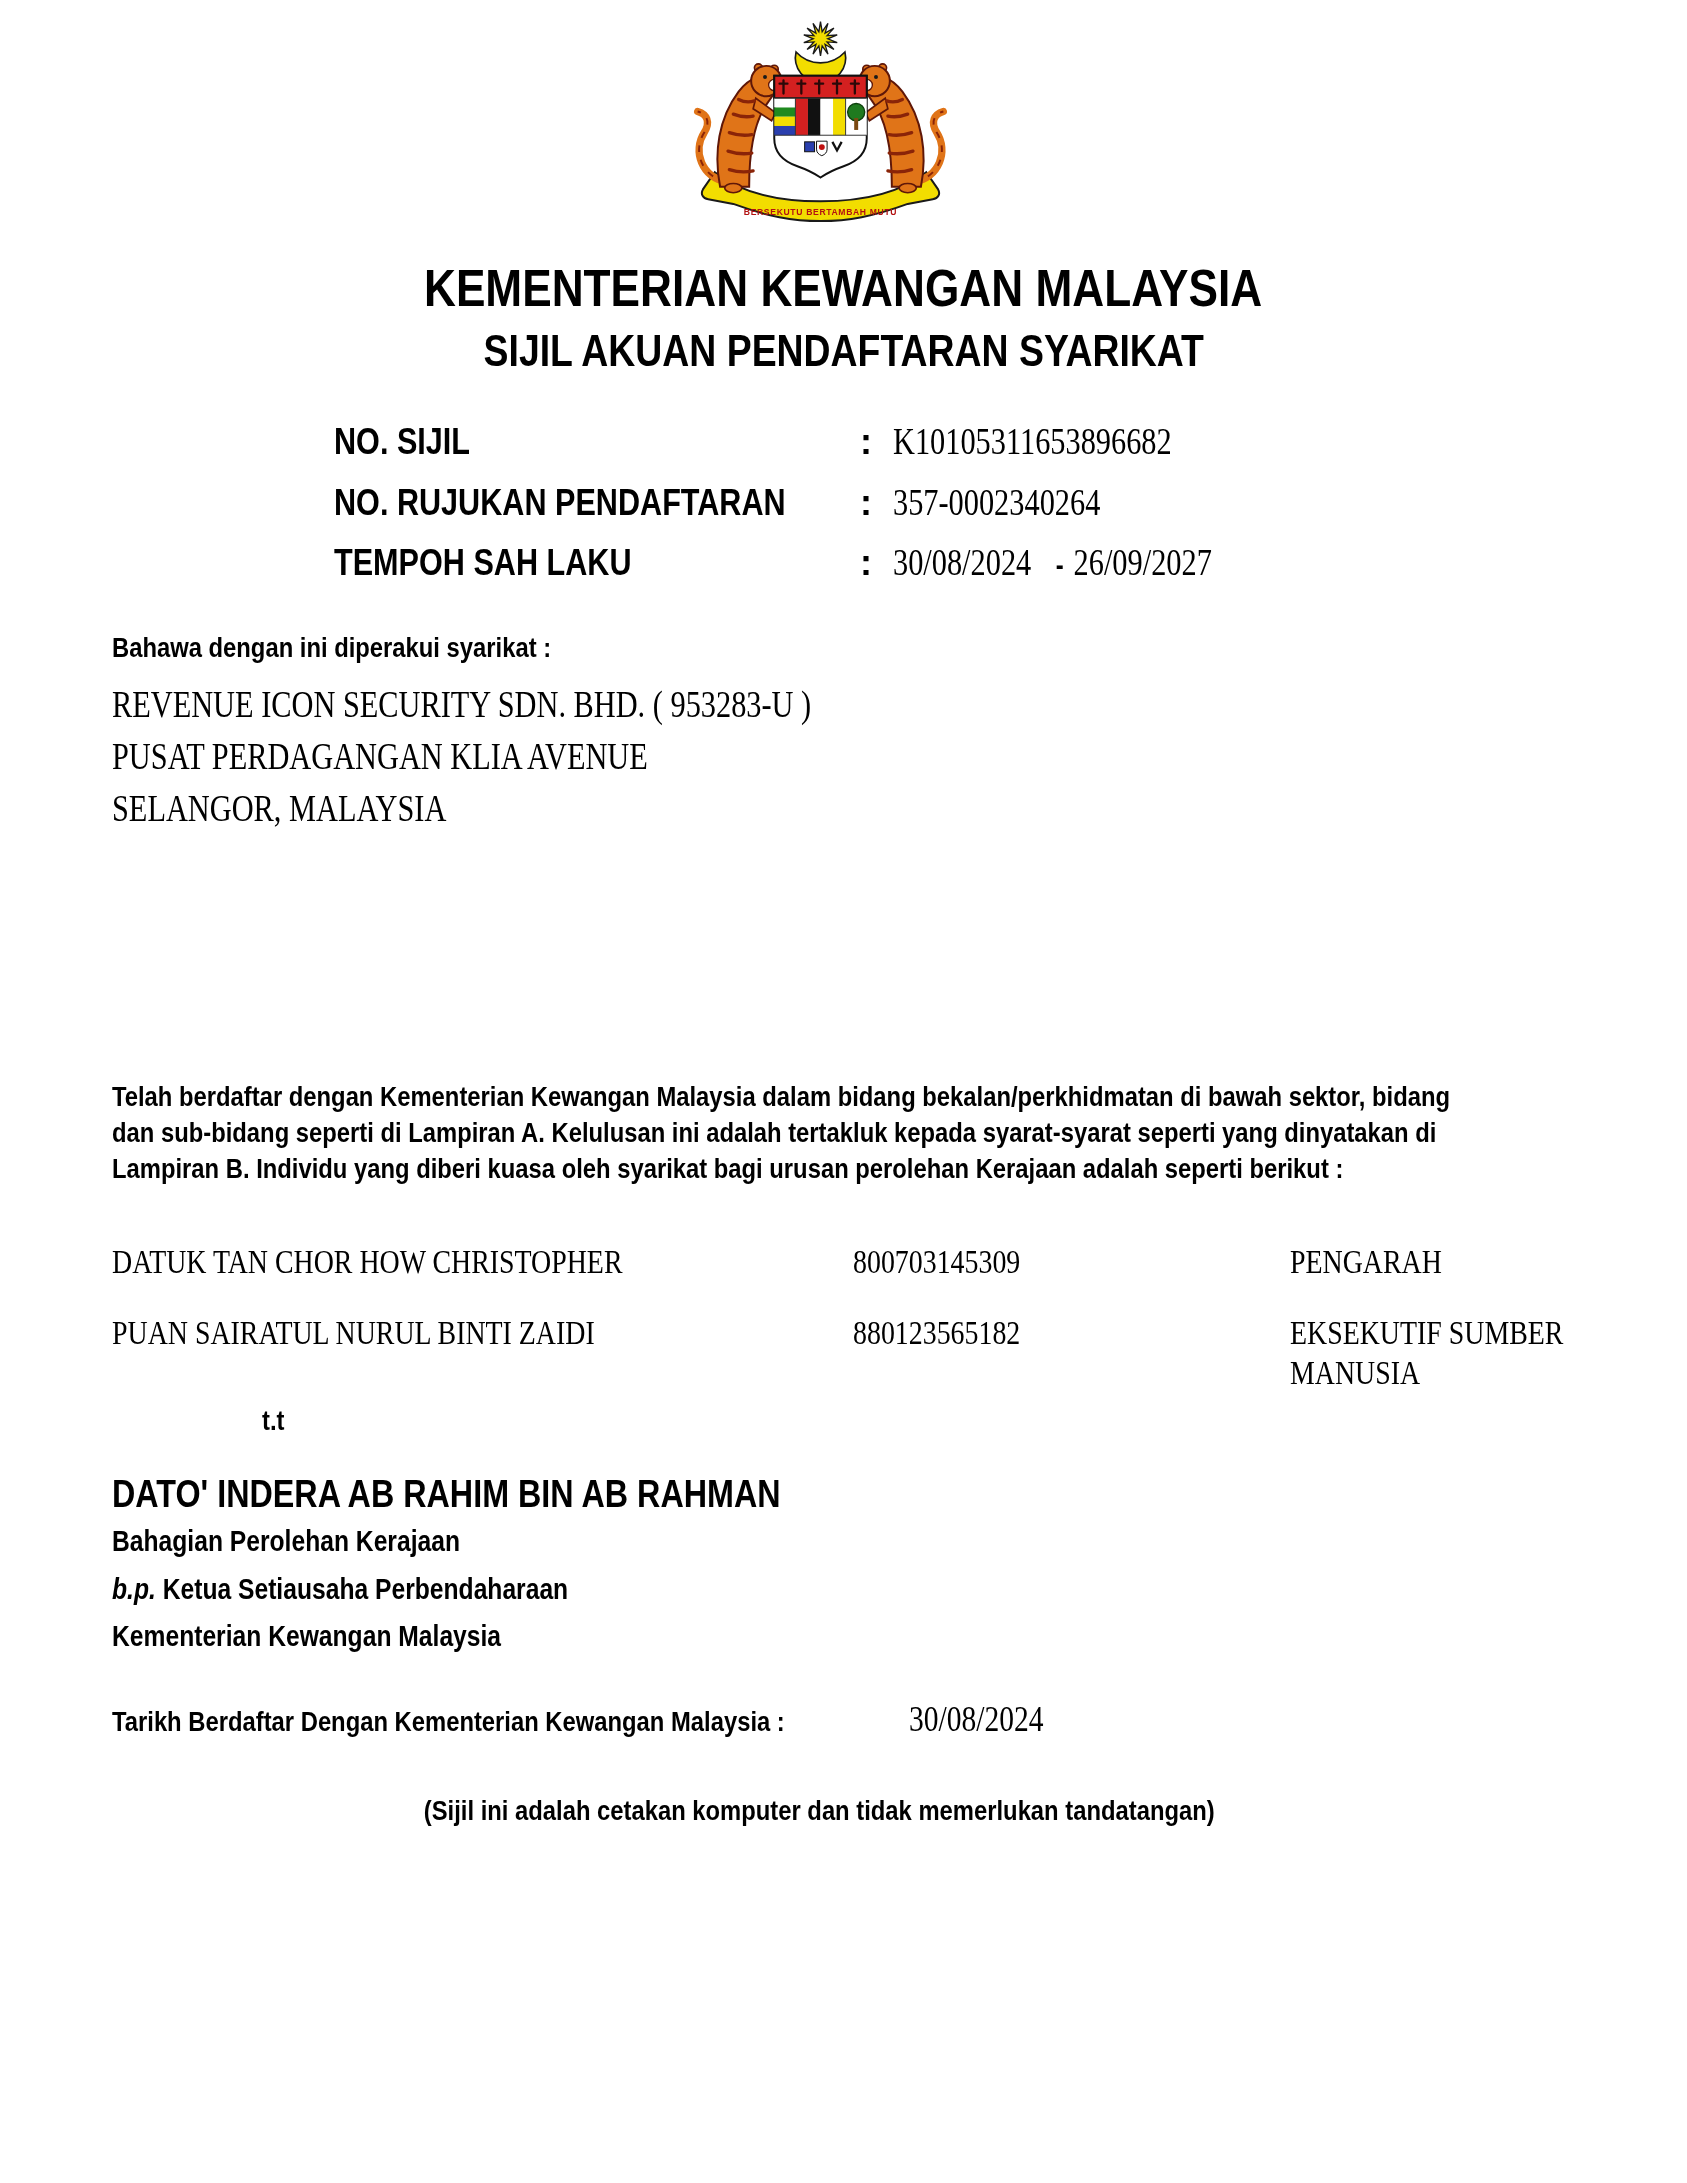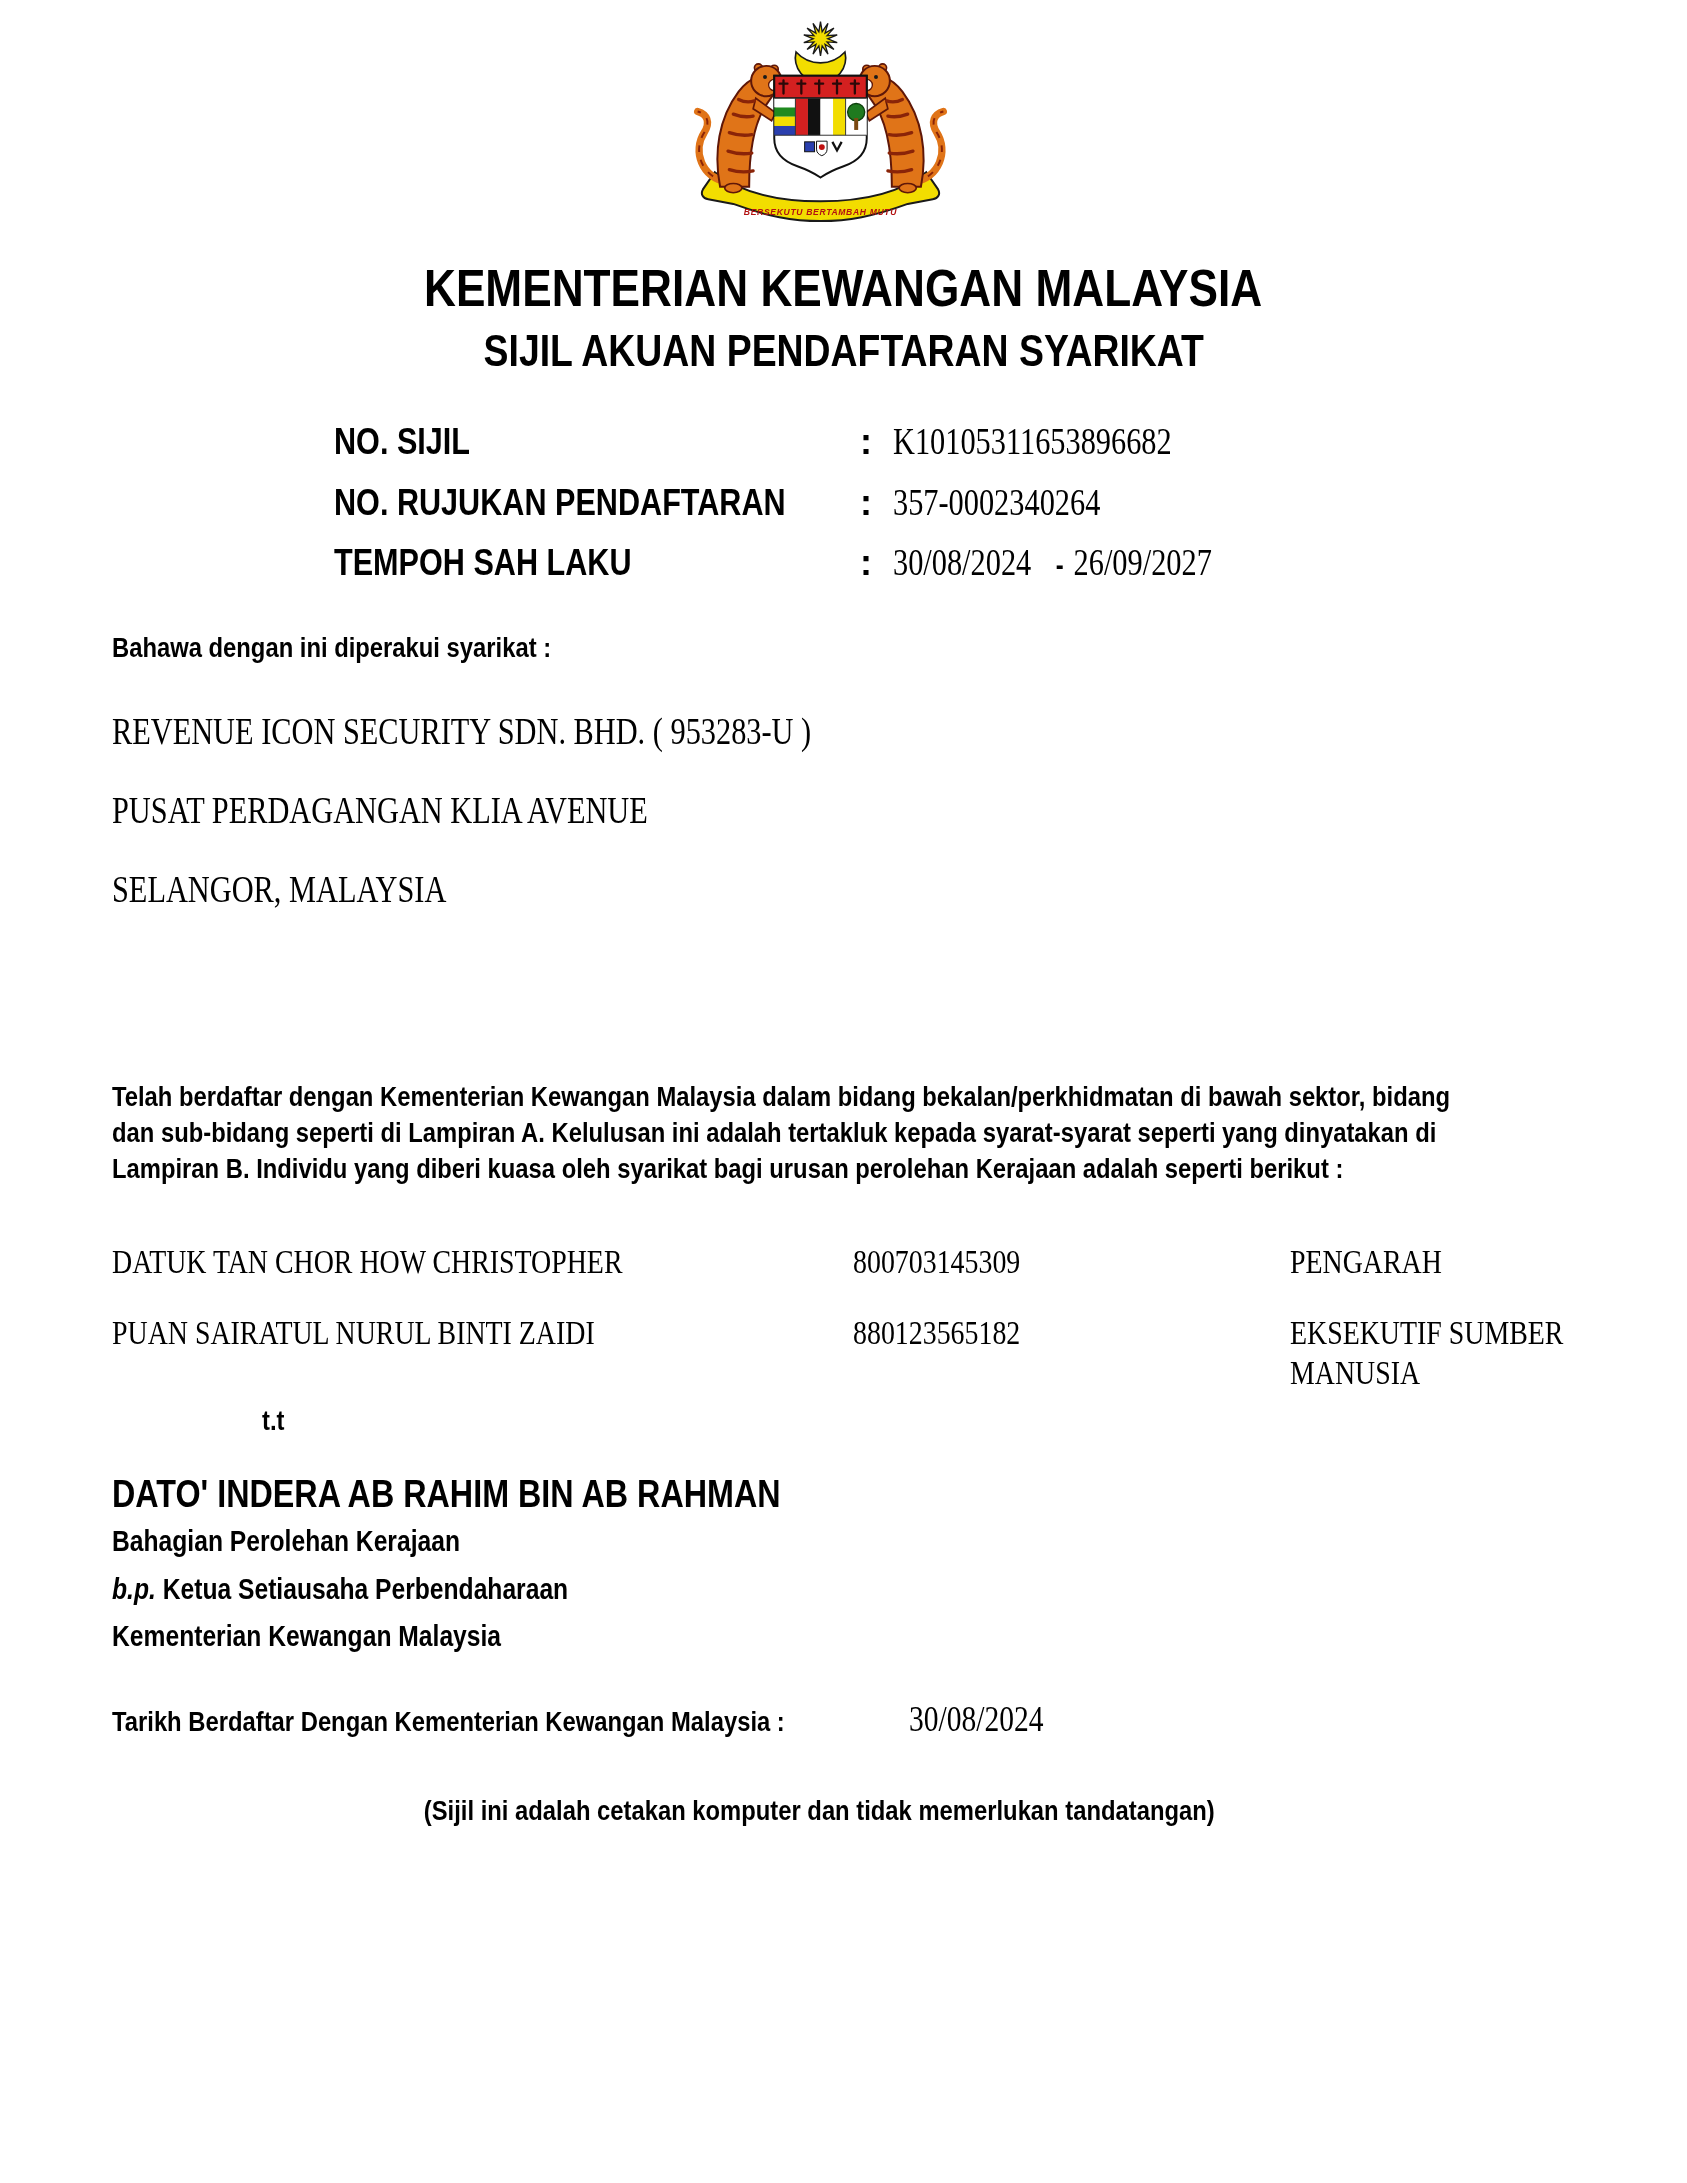--- a/index.html
+++ b/index.html
@@ -30,36 +30,36 @@
   .center-line { left:0; width:1687px; text-align:center; }
 
   
   .drow { position:absolute; left:334px; line-height:1; white-space:nowrap; }
   .lab  { display:inline-block; width:526px; vertical-align:baseline; }
   .colc { display:inline-block; width:33px;  vertical-align:baseline; }
   .dashx { font-family:"Liberation Sans", sans-serif; font-weight:700; font-size:29px;
            margin:0 12px 0 30px; }
 
   .company { position:absolute; left:112px; top:679px; }
-  .company .cline { line-height:52px; height:52px;margin-top:27px; }
+  .company .cline { line-height:52px; height:52px; }
 
   .para { position:absolute; left:112px; top:1051px;margin-top:32px; }
   .para .pline { line-height:36px; height:36px; }
 
   .prow { position:absolute; left:112px; display:grid;
           grid-template-columns:741px 437px 370px; }
   .pcell { transform:scaleX(.82); transform-origin:0 0; line-height:1.18; }
 
   .sigline { position:absolute; left:112px; }
   .tarikh  { position:absolute; left:112px; top:1708px; }
   .tarikh .date { position:absolute; left:797px; top:-6.6px; }
 
   .note { position:absolute; left:0; top:1797px; width:1638px; text-align:center; }
 
-  .crest { position:absolute; left:675px; top:14.6px; width:291px; height:218px;font-style:italic; }
+  .crest { position:absolute; left:675px; top:14.6px; width:291px; height:218px; }
 </style>
 </head>
 <body>
 
 <div class="crest">
   <svg width="291" height="218" viewBox="0 0 440 330">
 
     <path d="M220,10 L222.5,25.3 L231.3,12.6 L226.9,27.4 L240.3,19.8 L229.9,31.2 L245.3,30.2 L231,36
          L245.3,41.8 L229.9,40.8 L240.3,52.2 L226.9,44.6 L231.3,59.4 L222.5,46.7 L220,62
          L217.5,46.7 L208.7,59.4 L213.1,44.6 L199.7,52.2 L210.1,40.8 L194.7,41.8 L209,36

